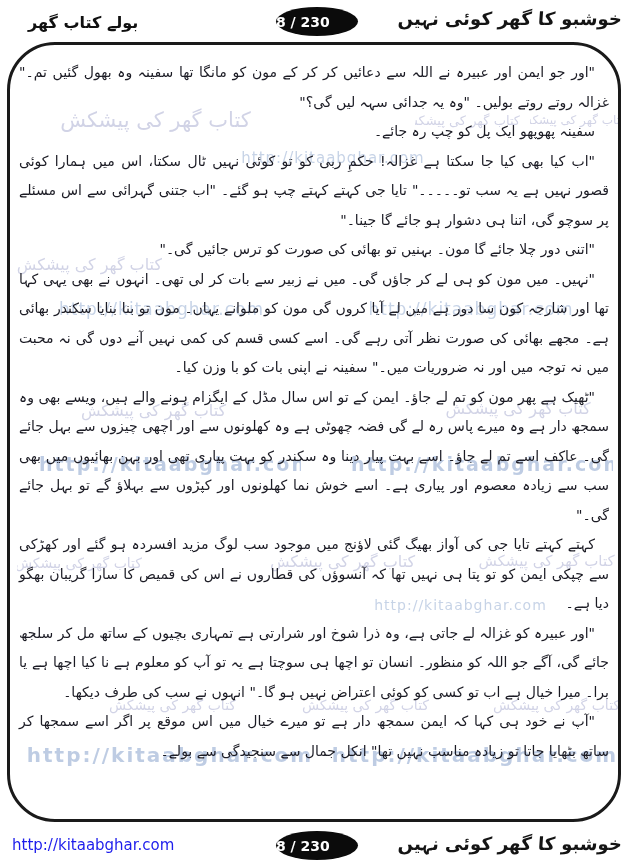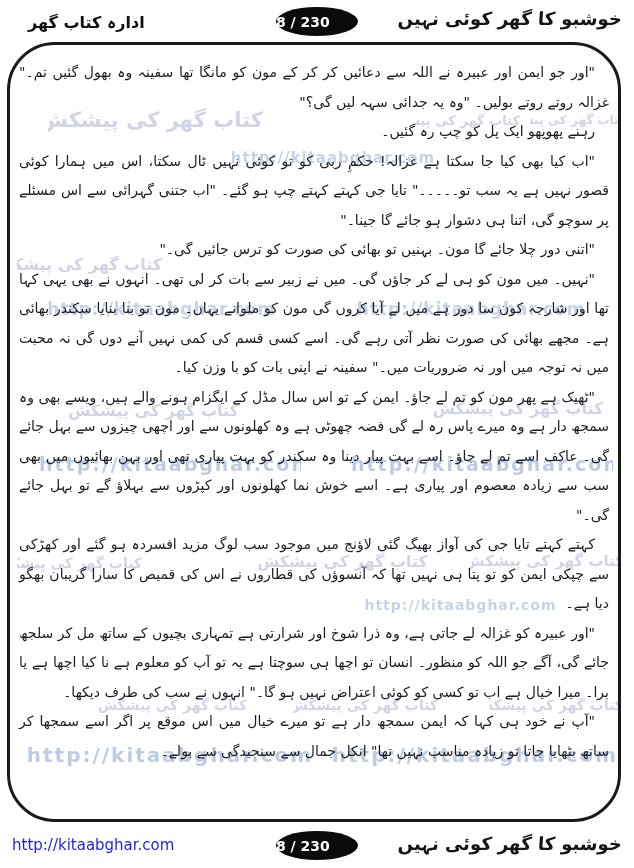--- a/index.html
+++ b/index.html
@@ -52,21 +52,20 @@
   
   .wm-layer{position:absolute;inset:0;z-index:0;}
   .wm{
     position:absolute;
     direction:rtl;
     text-align:center;
     white-space:nowrap;
     overflow:hidden;
     user-select:none;
     line-height:1.25;
-    font-weight:bold;
   }
   .wm-p{color:#b4b7d6;opacity:.60;}
   .wm-u{color:#a9bcda;opacity:.65;direction:ltr;letter-spacing:1px;}
   .wm-b{font-weight:bold;opacity:.75;letter-spacing:2px;}
   
   .text-layer{
     position:absolute;inset:0;z-index:1;
     padding:13px 9px 8px 9px;
     box-sizing:border-box;
     direction:rtl;
@@ -77,21 +76,21 @@
     color:#1b1b24;
   }
   .text-layer p{margin:0;text-indent:14px;}
 </style>
 </head>
 <body>
 
 <div class="page">
 
   <div class="bar topbar">
-    <div class="publisher">ادارہ کتاب گھر</div>
+    <div class="publisher">بولے کتاب گھر</div>
     <div class="pill">
       <span>8 / 230</span>
     </div>
     <div class="book-title">خوشبو کا گھر کوئی نہیں</div>
   </div>
 
   <div class="frame">
     <div class="wm-layer" id="wm-layer">
         <span class="wm wm-p" style="left: 38px; top: 62px; width: 215px; font-size: 21px;">کتاب گھر کی پیشکش</span>
         <span class="wm wm-p" style="left: 405px; top: 68px; width: 105px; font-size: 13px;">کتاب گھر کی پیشکش</span>
@@ -109,21 +108,21 @@
         <span class="wm wm-p" style="left: 459px; top: 507px; width: 155px; font-size: 15px;">کتاب گھر کی پیشکش</span>
         <span class="wm wm-u" style="left: 298px; top: 552px; width: 305px; font-size: 14px;">http://kitaabghar.com</span>
         <span class="wm wm-p" style="left: 85px; top: 652px; width: 155px; font-size: 14px;">کتاب گھر کی پیشکش</span>
         <span class="wm wm-p" style="left: 283px; top: 652px; width: 145px; font-size: 14px;">کتاب گھر کی پیشکش</span>
         <span class="wm wm-p" style="left: 480px; top: 652px; width: 133px; font-size: 14px;">کتاب گھر کی پیشکش</span>
         <span class="wm wm-u wm-b" style="left: 15px; top: 698px; width: 290px; font-size: 20px;">http://kitaabghar.com</span>
         <span class="wm wm-u wm-b" style="left: 319px; top: 698px; width: 292px; font-size: 20px;">http://kitaabghar.com</span>
       </div>
     <div class="text-layer" id="text-layer">
         <p>"اور جو ایمن اور عبیرہ نے اللہ سے دعائیں کر کر کے مون کو مانگا تھا سفینہ وہ بھول گئیں تم۔" غزالہ روتے روتے بولیں۔ "وہ یہ جدائی سہہ لیں گی؟"</p>
-        <p>رہنے پھوپھو ایک پل کو چپ رہ گئیں۔</p>
+        <p>سفینہ پھوپھو ایک پل کو چپ رہ جائے۔</p>
         <p>"اب کیا بھی کیا جا سکتا ہے غزالہ! حکمِ ربی کو تو کوئی نہیں ٹال سکتا، اس میں ہمارا کوئی قصور نہیں ہے یہ سب تو۔۔۔۔۔" تایا جی کہتے کہتے چپ ہو گئے۔ "اب جتنی گہرائی سے اس مسئلے پر سوچو گی، اتنا ہی دشوار ہو جائے گا جینا۔"</p>
         <p>"اتنی دور چلا جائے گا مون۔ بہنیں تو بھائی کی صورت کو ترس جائیں گی۔"</p>
         <p>"نہیں۔ میں مون کو ہی لے کر جاؤں گی۔ میں نے زبیر سے بات کر لی تھی۔ انہوں نے بھی یہی کہا تھا اور شارجہ کون سا دور ہے میں لے آیا کروں گی مون کو ملوانے یہاں۔ مون تو بنا بنایا سکندر بھائی ہے۔ مجھے بھائی کی صورت نظر آتی رہے گی۔ اسے کسی قسم کی کمی نہیں آنے دوں گی نہ محبت میں نہ توجہ میں اور نہ ضروریات میں۔" سفینہ نے اپنی بات کو با وزن کیا۔</p>
         <p>"ٹھیک ہے پھر مون کو تم لے جاؤ۔ ایمن کے تو اس سال مڈل کے ایگزام ہونے والے ہیں، ویسے بھی وہ سمجھ دار ہے وہ میرے پاس رہ لے گی فضہ چھوٹی ہے وہ کھلونوں سے اور اچھی چیزوں سے بہل جائے گی۔ عاکف اسے تم لے جاؤ۔ اسے بہت پیار دینا وہ سکندر کو بہت پیاری تھی اور بہن بھائیوں میں بھی سب سے زیادہ معصوم اور پیاری ہے۔ اسے خوش نما کھلونوں اور کپڑوں سے بہلاؤ گے تو بہل جائے گی۔"</p>
         <p>کہتے کہتے تایا جی کی آواز بھیگ گئی لاؤنج میں موجود سب لوگ مزید افسردہ ہو گئے اور کھڑکی سے چپکی ایمن کو تو پتا ہی نہیں تھا کہ آنسوؤں کی قطاروں نے اس کی قمیص کا سارا گریبان بھگو دیا ہے۔</p>
         <p>"اور عبیرہ کو غزالہ لے جاتی ہے، وہ ذرا شوخ اور شرارتی ہے تمہاری بچیوں کے ساتھ مل کر سلجھ جائے گی، آگے جو اللہ کو منظور۔ انسان تو اچھا ہی سوچتا ہے یہ تو آپ کو معلوم ہے نا کیا اچھا ہے یا برا۔ میرا خیال ہے اب تو کسی کو کوئی اعتراض نہیں ہو گا۔" انہوں نے سب کی طرف دیکھا۔</p>
         <p>"آپ نے خود ہی کہا کہ ایمن سمجھ دار ہے تو میرے خیال میں اس موقع پر اگر اسے سمجھا کر ساتھ بٹھایا جاتا تو زیادہ مناسب نہیں تھا" انکل جمال سے سنجیدگی سے بولے۔</p>
       </div>
   </div>
 

